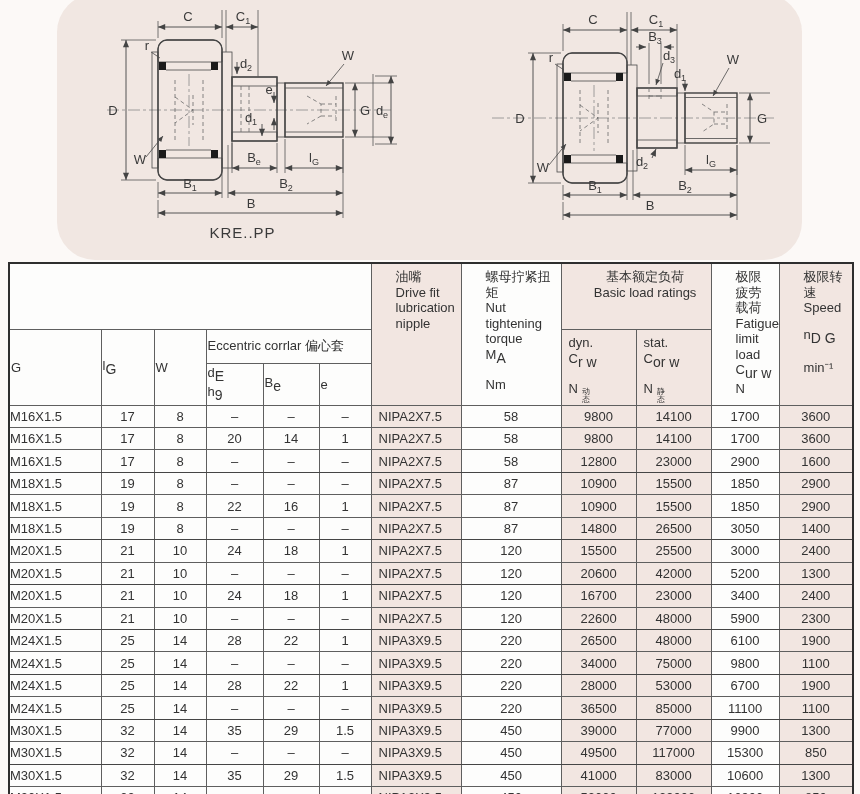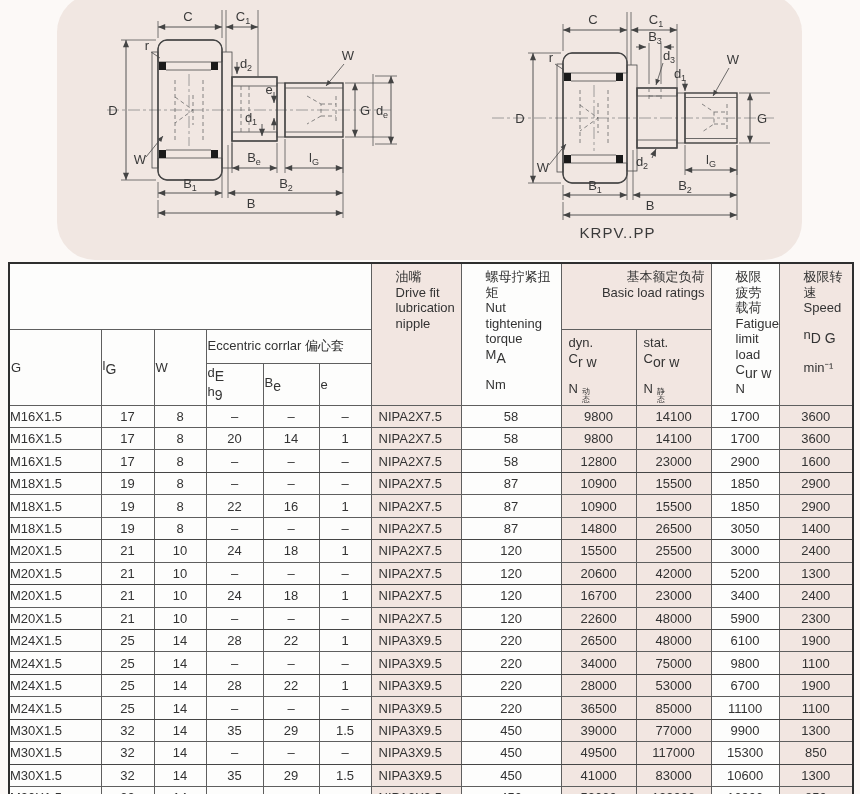--- a/index.html
+++ b/index.html
@@ -37,21 +37,21 @@
   }
   table.spec{border:2.5px solid #2e2e2e;}
   table.spec td{border:1px solid #5f5f5f;}
   .c-pink{background:#f2e6e1;}
   .c-white{background:#fdfdfc;}
   thead td{vertical-align:middle;text-align:left;}
   thead tr.h1 td{height:60px;padding-left:24px;}
   thead tr.h2 td{height:30px;}
   thead tr.h3 td{height:36px;}
   thead td.topcell{vertical-align:top;text-align:left;padding:5px 6px 0 7px;line-height:15.5px;}
-  thead td.basic{vertical-align:top;text-align:right;padding:5px 6px 0 9px;line-height:16px;}
+  thead td.basic{vertical-align:top;text-align:center;padding:5px 6px 0 9px;line-height:16px;}
   thead{border-bottom:1.5px solid #3a3a3a;}
   .hl{line-height:15.5px;}
   .gap-top{margin-top:11px;}
   .gap-top-lg{margin-top:14px;}
   sub{font-size:14px;}
   .stack{display:inline-flex;flex-direction:column;font-size:8px;line-height:8.5px;vertical-align:-1px;margin-left:4px;}
   tbody td{height:21.45px;padding:0;text-align:center;border-top:none;border-bottom:none;}
   tbody tr.group-end td{border-bottom:1.3px solid #454545;}
   tbody td.col-g{text-align:left;}
   tbody td.col-nipple{text-align:left;padding-left:7px;}
@@ -169,20 +169,21 @@
     <line class="ext" x1="290" y1="137" x2="336" y2="137"></line>
     <line class="dim" x1="300" y1="83" x2="300" y2="137" marker-start="url(#arr)" marker-end="url(#arr)"></line>
     <text x="310" y="115" text-anchor="middle">G</text>
     <line class="ext" x1="318" y1="74" x2="318" y2="146"></line>
     <line class="ext" x1="320" y1="76" x2="342" y2="76"></line>
     <line class="ext" x1="320" y1="144" x2="342" y2="144"></line>
     <line class="dim" x1="336" y1="76" x2="336" y2="144" marker-start="url(#arr)" marker-end="url(#arr)"></line>
     <text x="327" y="115" text-anchor="middle"><tspan>d</tspan><tspan class="ts" dy="3">e</tspan></text>
   </g>
 </svg>
+<div class="caption">KRE..PP</div>
 </div>
 
 <div class="diagram right">
 <svg width="375" height="252" viewBox="0 0 375 252">
   <g>
     <line class="cl" x1="62" y1="118" x2="344" y2="118"></line>
   </g>
 
   <g>
     <rect x="127" y="64" width="6" height="108" class="thin" fill="url(#hatch)"></rect>
@@ -271,21 +272,20 @@
     <line class="ext" x1="203" y1="150" x2="203" y2="200"></line>
     <line class="dim" x1="203" y1="195" x2="307" y2="195" marker-start="url(#arr)" marker-end="url(#arr)"></line>
     <text x="255" y="190" text-anchor="middle"><tspan>B</tspan><tspan class="ts" dy="3">2</tspan></text>
 
     <line class="ext" x1="133" y1="202" x2="133" y2="220"></line>
     <line class="ext" x1="307" y1="145" x2="307" y2="220"></line>
     <line class="dim" x1="133" y1="215" x2="307" y2="215" marker-start="url(#arr)" marker-end="url(#arr)"></line>
     <text x="220" y="210" text-anchor="middle">B</text>
   </g>
 </svg>
-<div class="caption">KRPV..PP</div>
 </div>
 
 <table class="spec">
   <colgroup>
     <col style="width:92px">
       <col style="width:53px">
       <col style="width:52px">
     <col style="width:57px">
       <col style="width:56px">
       <col style="width:52px">

